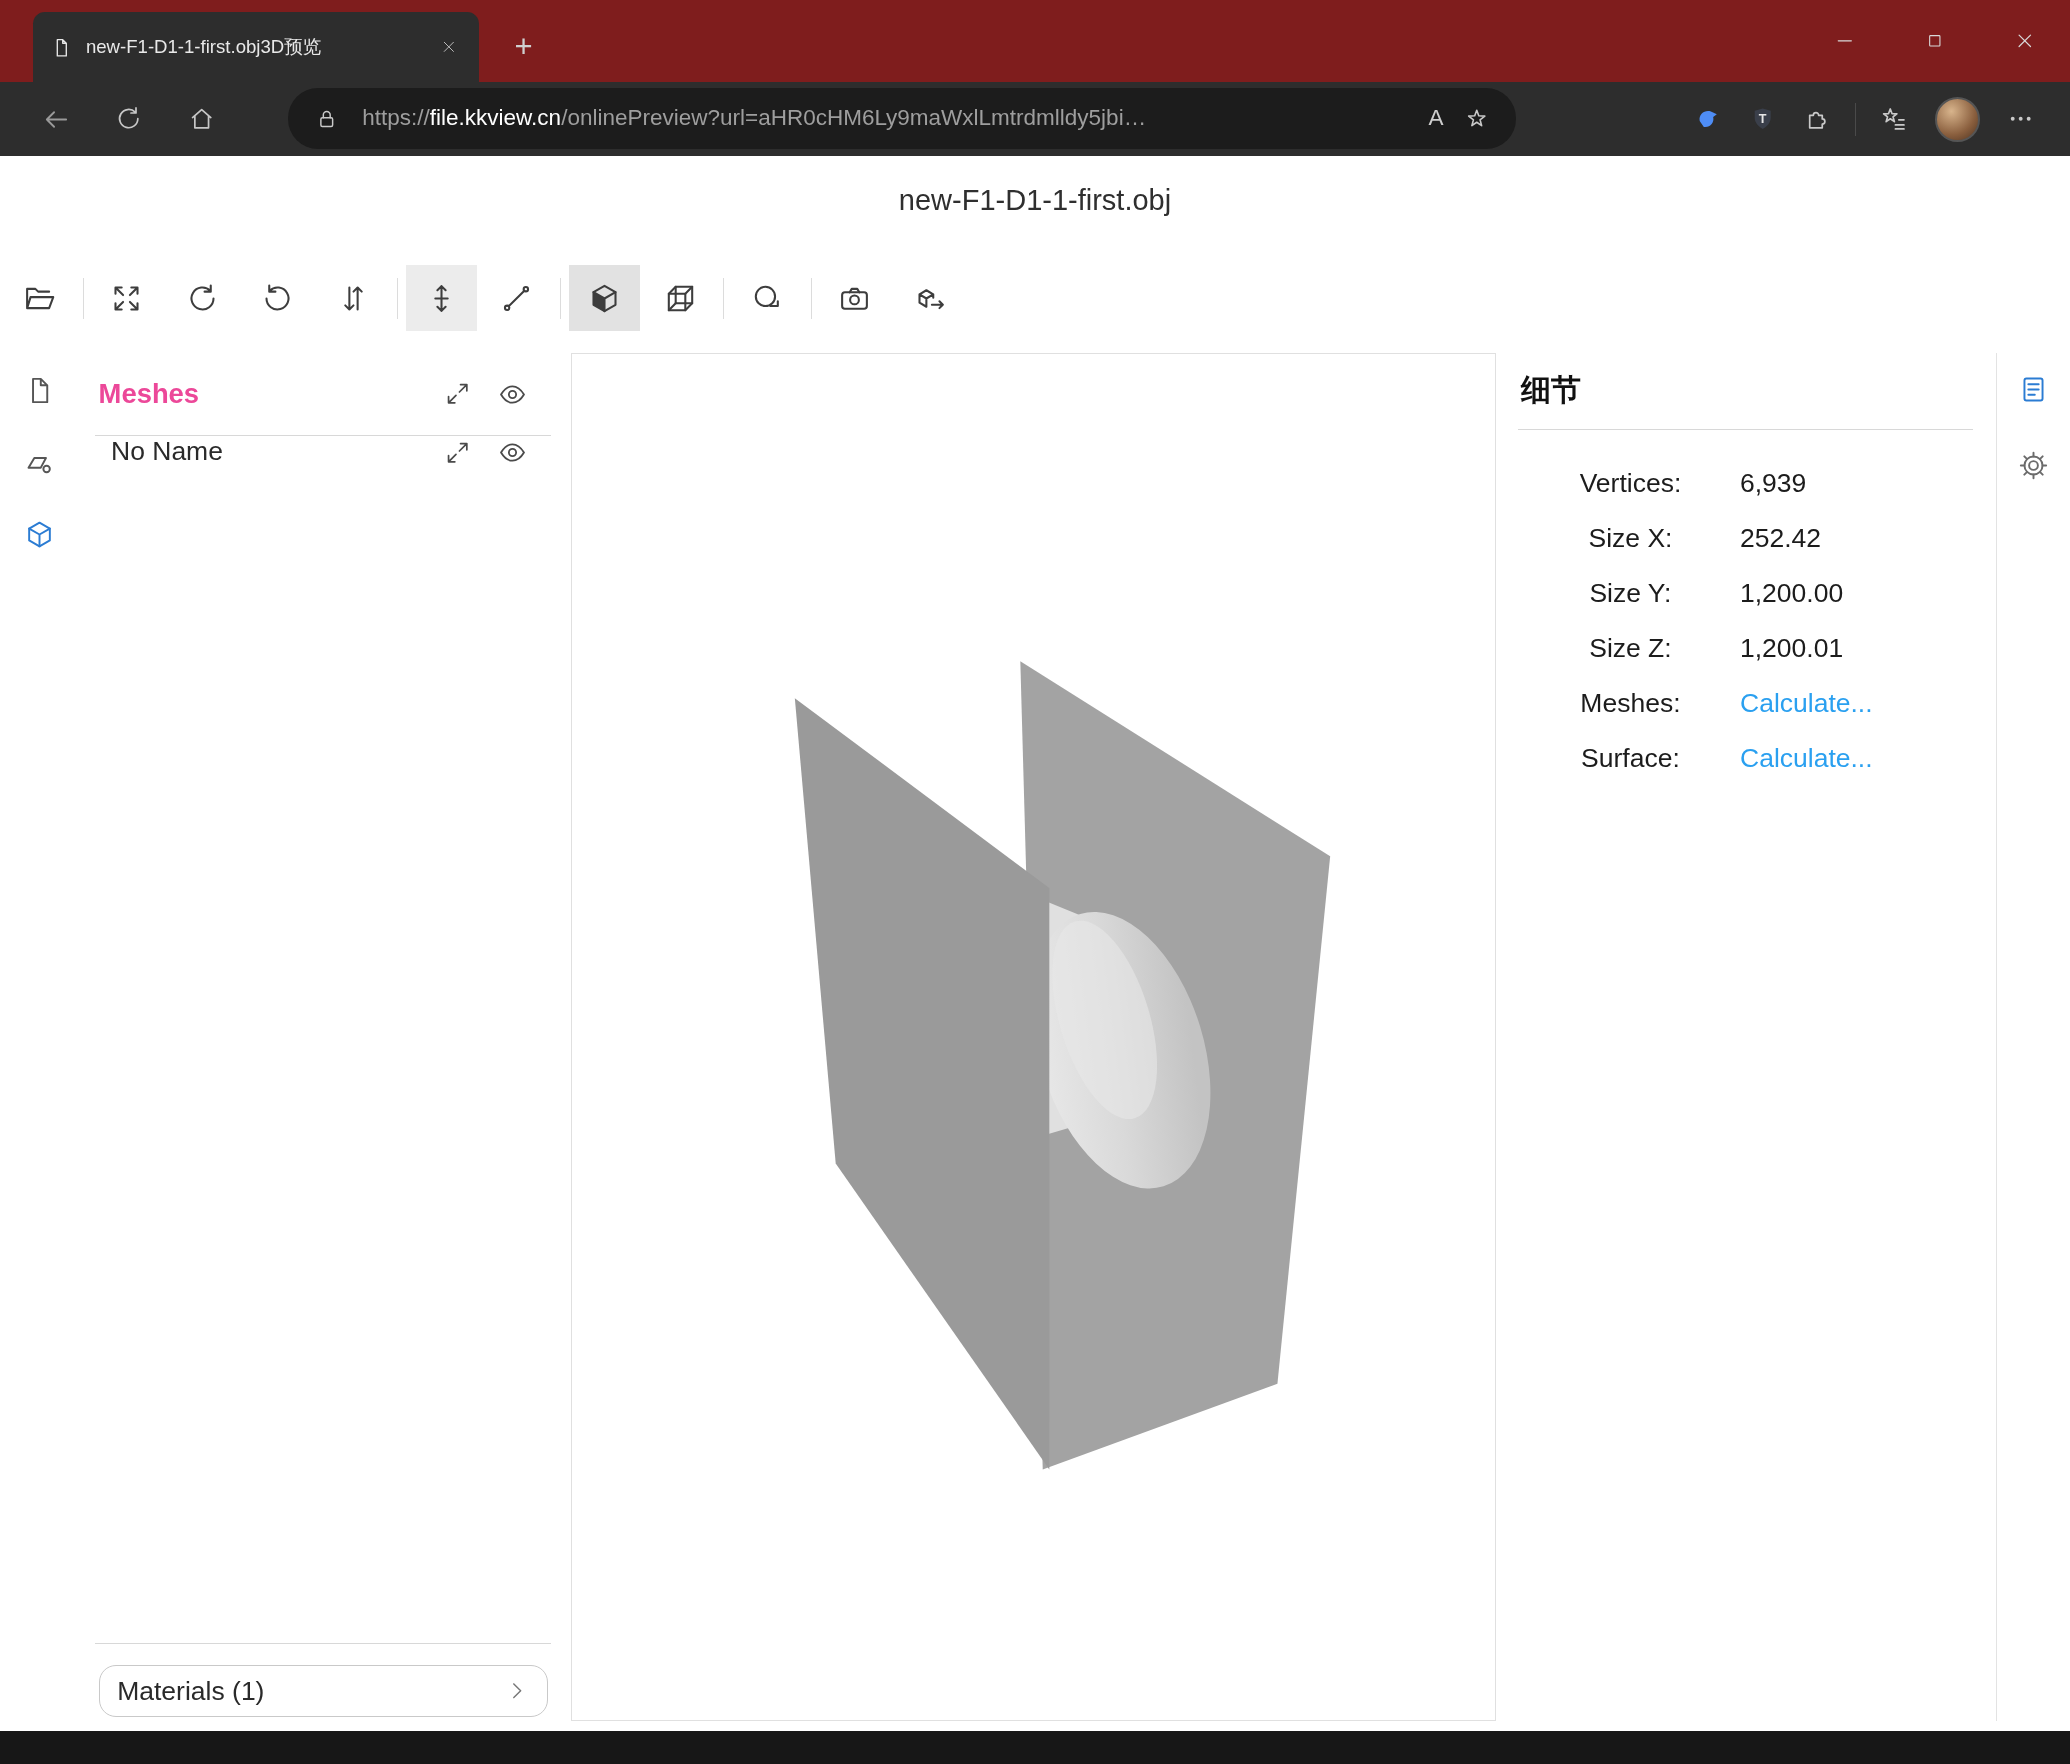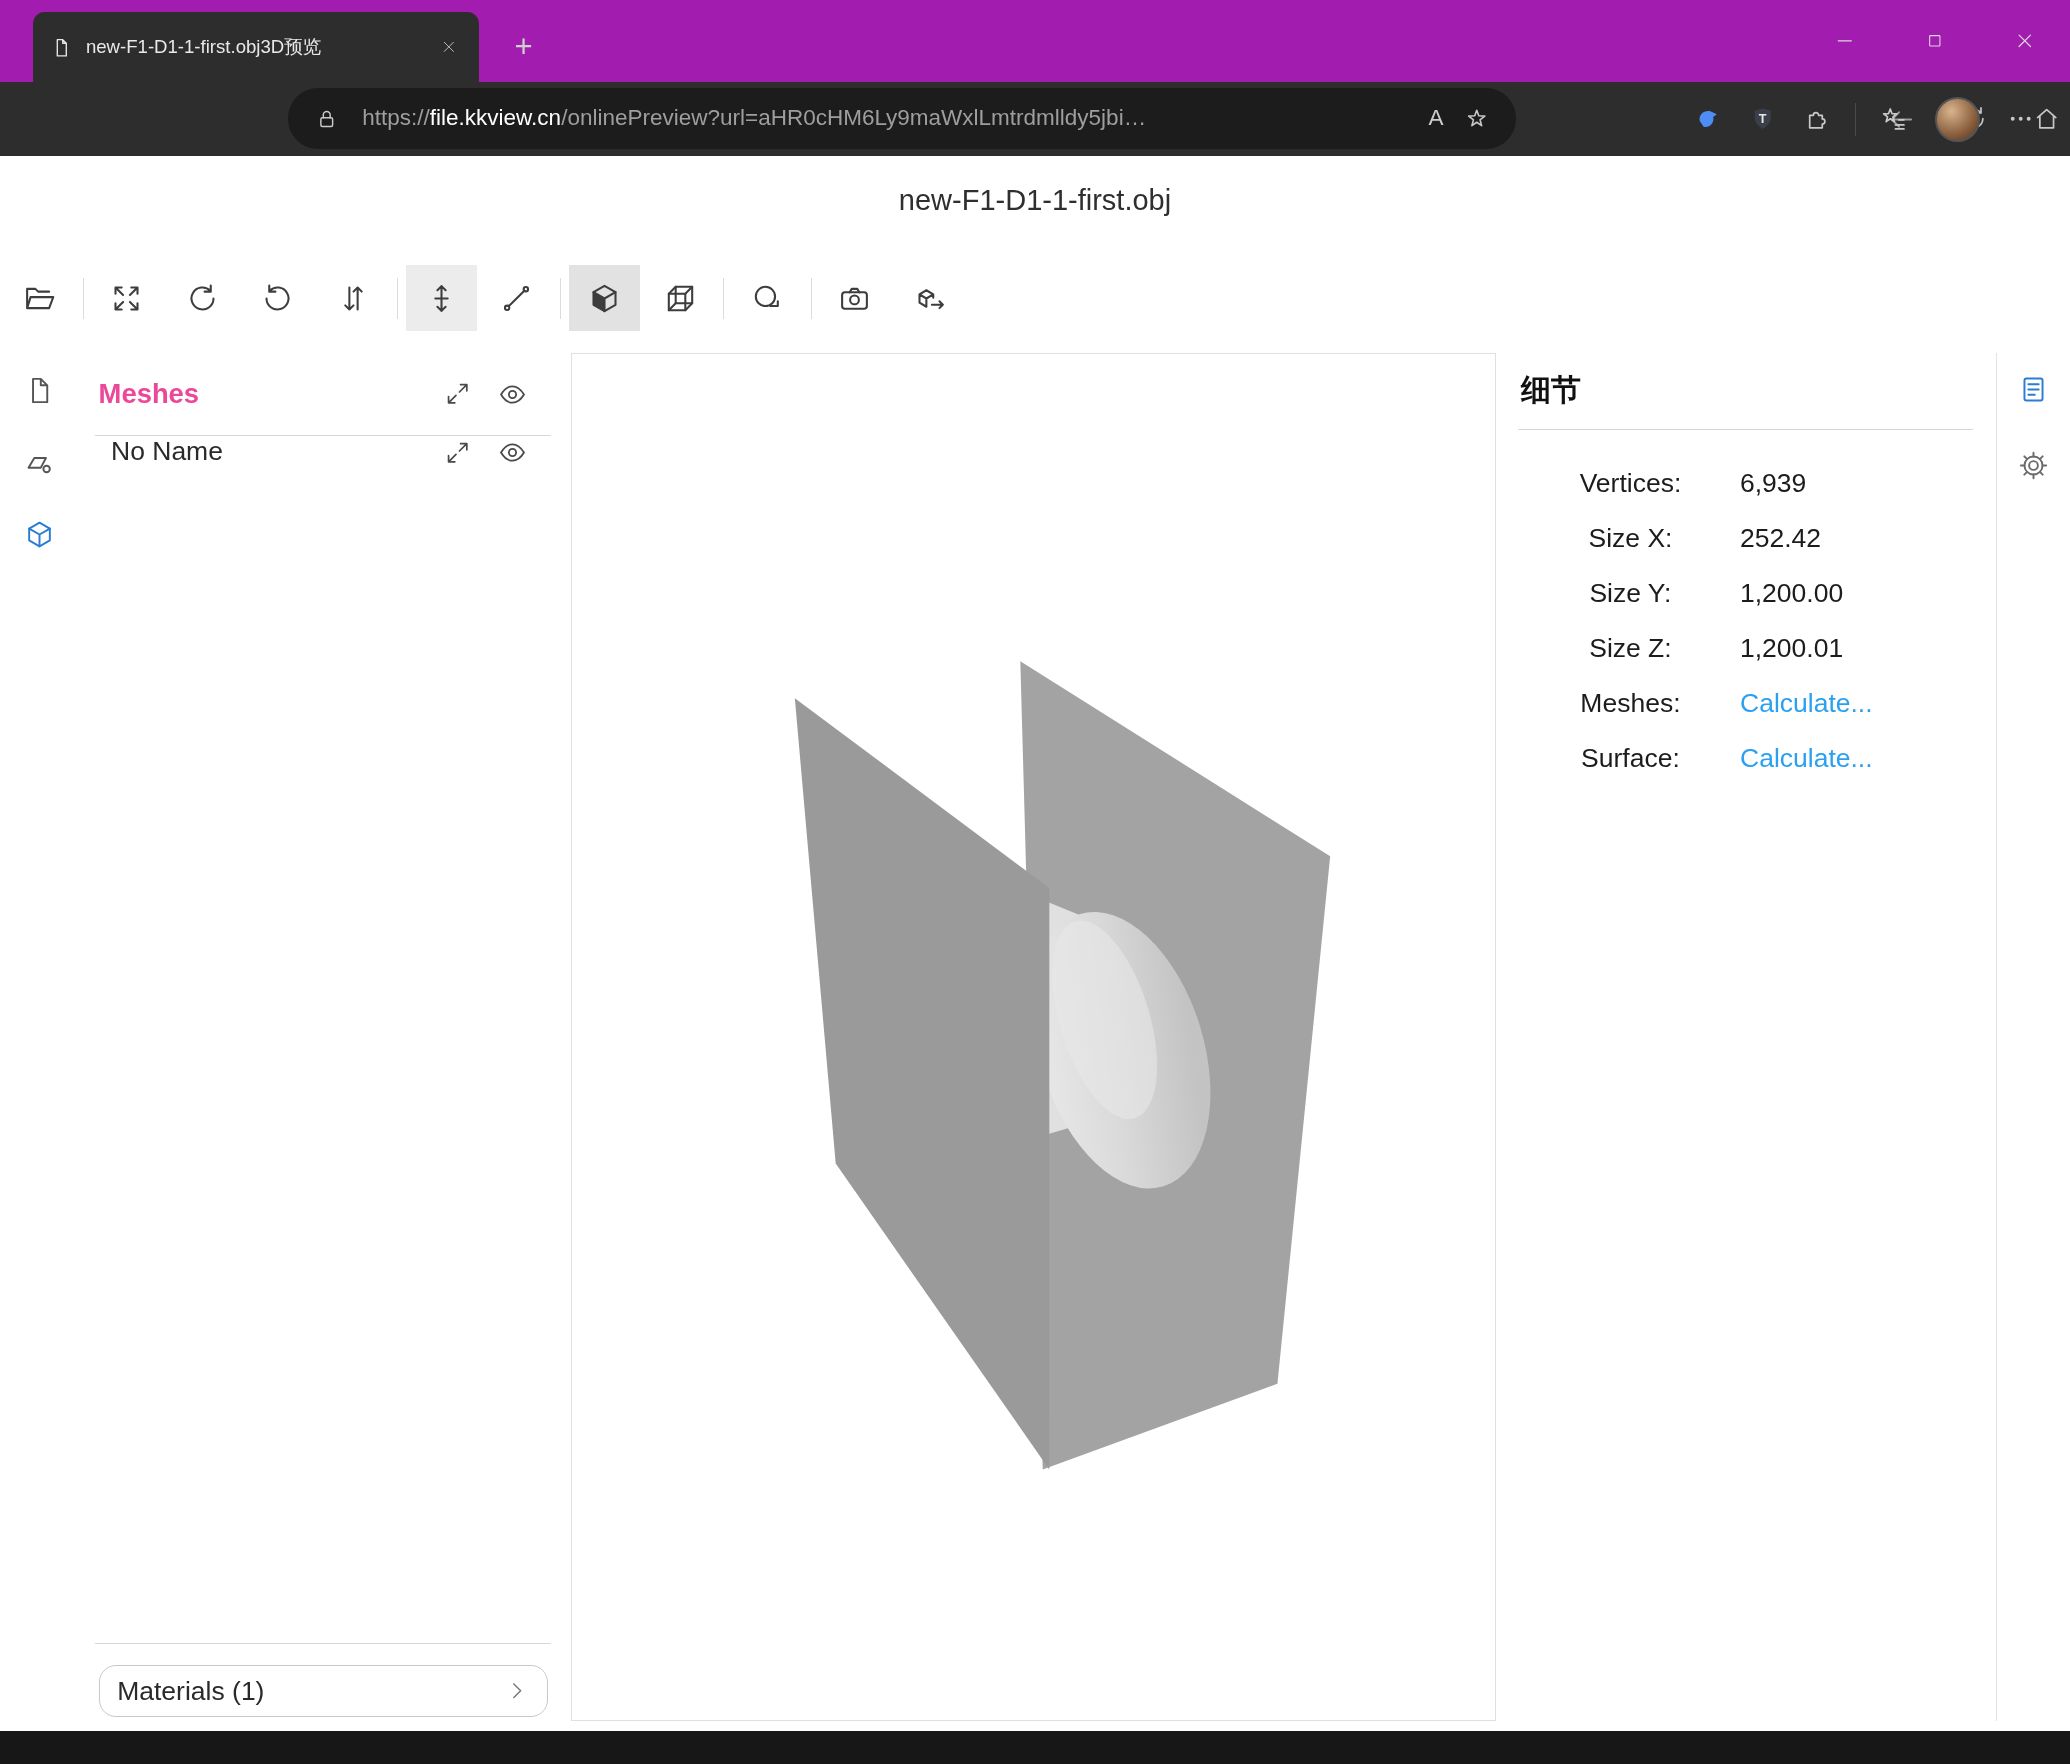--- a/index.html
+++ b/index.html
@@ -2,32 +2,32 @@
 <html><head>
 <meta charset="utf-8">
 <style>
   * { margin:0; padding:0; box-sizing:border-box; }
   html,body { width:2070px; height:1764px; overflow:hidden; background:#fff;
               font-family:"Liberation Sans", sans-serif; }
   svg { display:block; }
   .si { fill:none; stroke:currentColor; stroke-width:1.5; stroke-linecap:round; stroke-linejoin:round; }
 
   
-  .titlebar { position:absolute; left:0; top:0; width:2070px; height:92px; background:#a21caf; }
+  .titlebar { position:absolute; left:0; top:0; width:2070px; height:92px; background:#7f1d1d; }
   .tab { position:absolute; left:33px; top:11.8px; width:446px; height:71px; background:#2d2d2d;
          border-radius:11.8px 11.8px 0 0; display:flex; align-items:center; padding:0 17.6px; color:#e9e9e9; }
   .tab-title { flex:1; font-size:18.6px; white-space:nowrap; overflow:hidden; text-overflow:ellipsis; margin:0 13.7px; }
   .tab-close { color:#bdbdbd; width:25.5px; height:25.5px; display:flex; align-items:center; justify-content:center; }
   .newtab { position:absolute; left:502px; top:25.5px; width:43px; height:43px; color:#cfcfcf;
             display:flex; align-items:center; justify-content:center; font-size:31px; font-weight:300; }
   .win-controls { position:absolute; right:0; top:0; height:82px; display:flex; }
   .win-btn { width:90px; height:82px; display:flex; align-items:center; justify-content:center; color:#d9d9d9; }
 
   .navbar { position:absolute; left:0; top:82px; width:2070px; height:74px; background:#2d2d2d;
-            display:flex; align-items:center;justify-content:flex-end; }
+            display:flex; align-items:center; }
   .nav-icn { width:47px; height:47px; display:flex; align-items:center; justify-content:center; color:#c7c7c7; }
   .nav-icn:first-child { color:#9a9a9a; }
   .addr { position:absolute; left:288px; top:5.9px; width:1228px; height:61px; border-radius:30px;
           background:#1c1c1c; display:flex; align-items:center; padding:0 19.6px; }
   .addr-url { flex:1; font-size:22.5px; white-space:nowrap; overflow:hidden; margin-left:15.7px; color:#9e9e9e; }
   .addr-url .host { color:#ffffff; }
   .addr-icn { width:39px; height:39px; display:flex; align-items:center; justify-content:center; color:#c9c9c9; flex:none; }
   .read-aloud { font-size:22.5px; color:#cdcdcd; width:43px; text-align:center; flex:none; }
   .nav-right { position:absolute; right:21.6px; top:0; height:74px; display:flex; align-items:center; }
   .ext-icn { width:55px; height:47px; display:flex; align-items:center; justify-content:center; color:#c9c9c9; }

